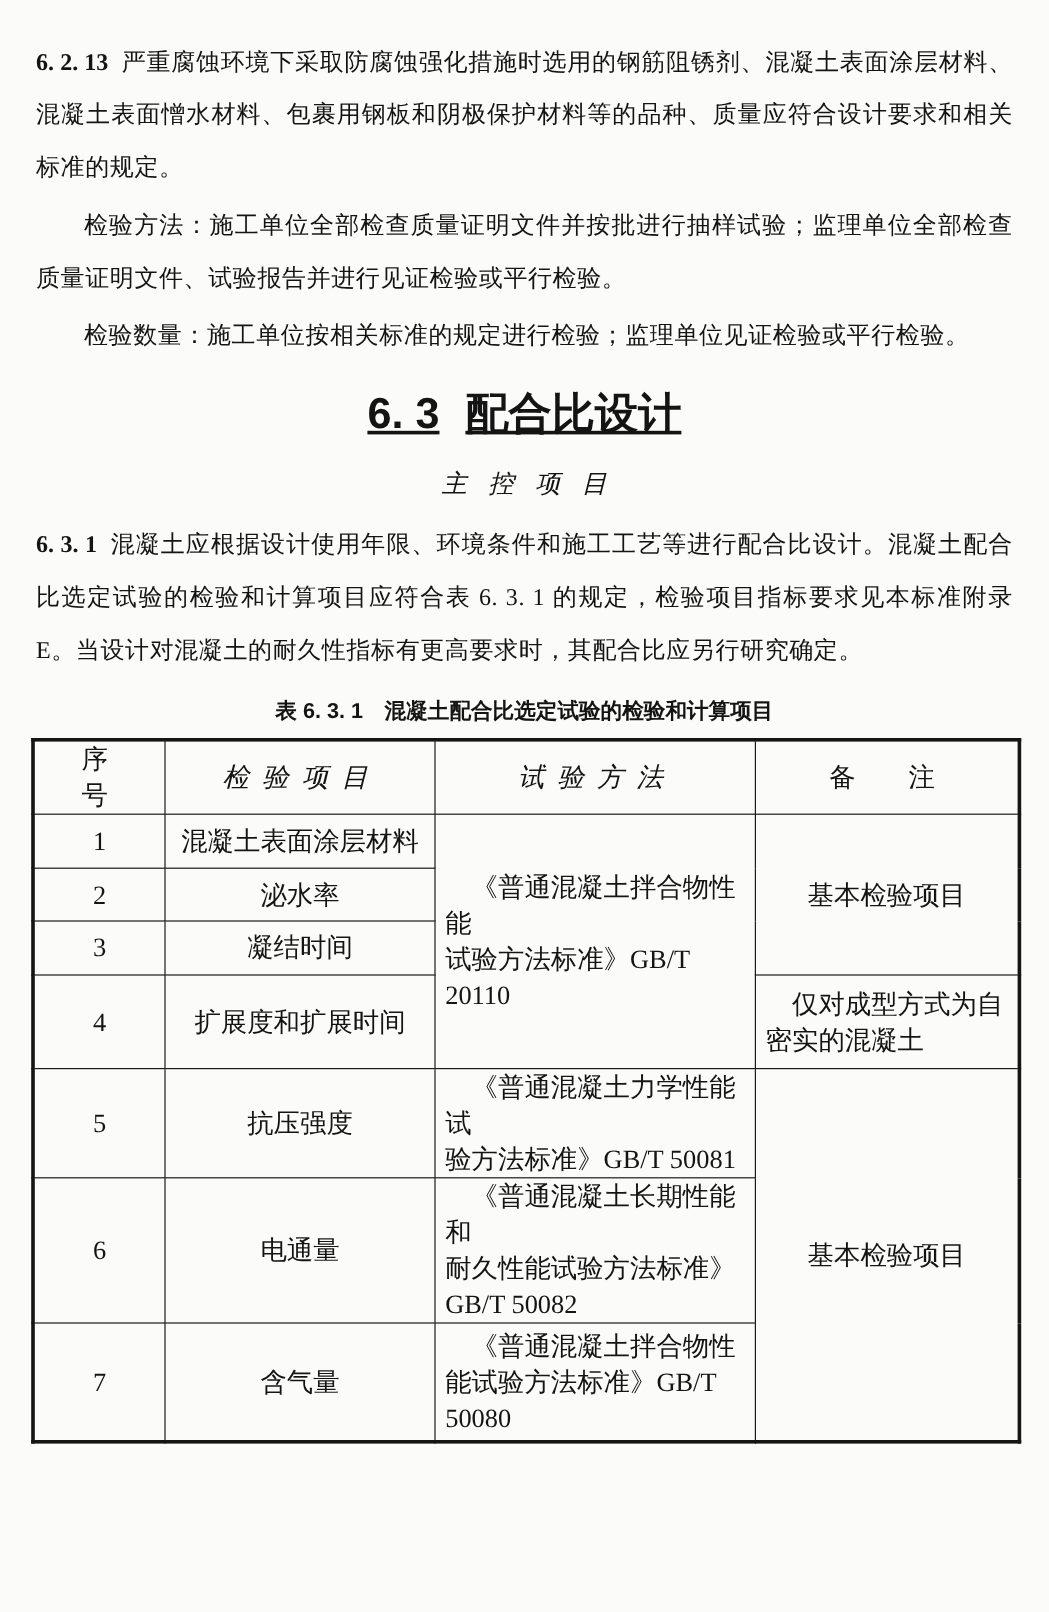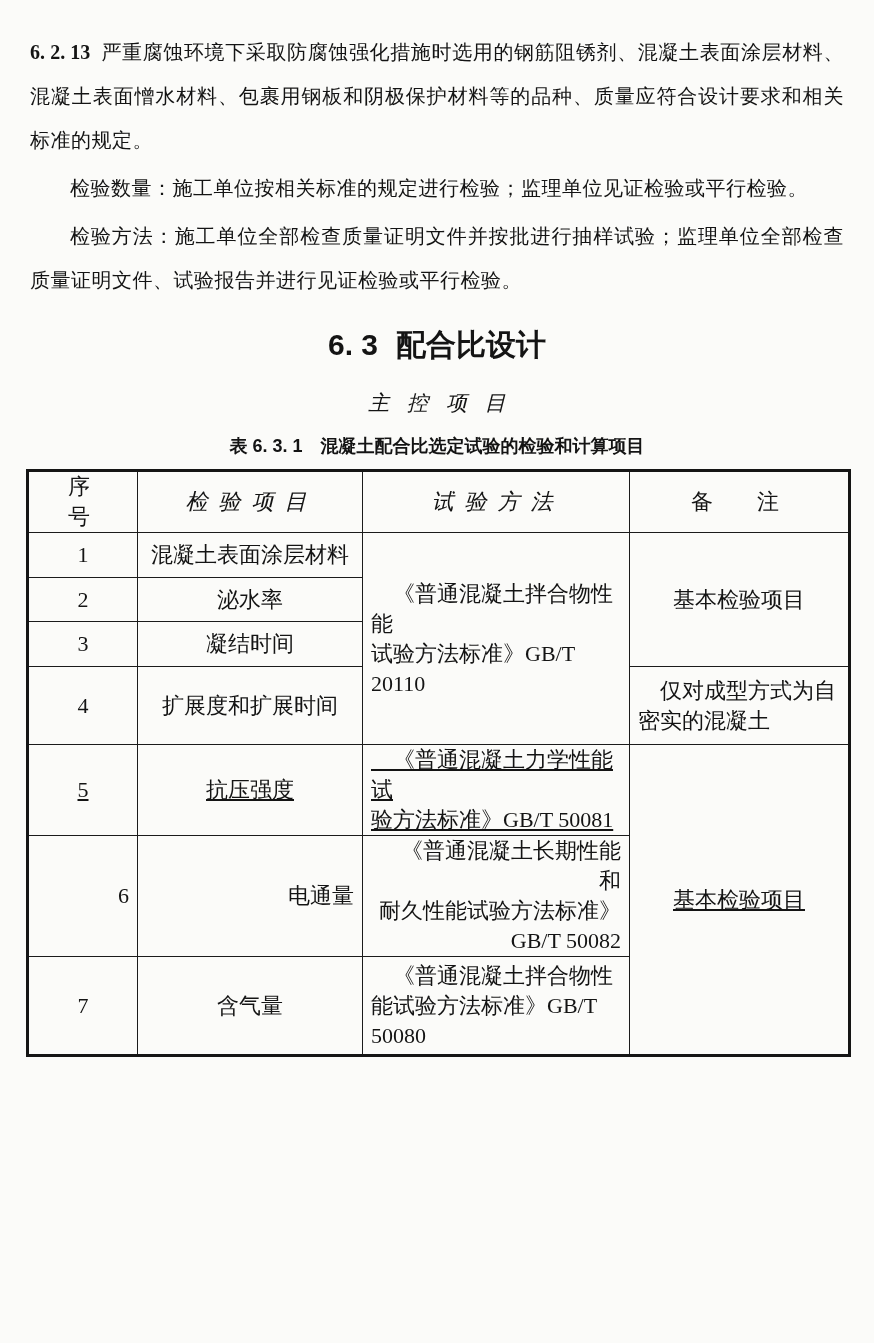--- a/index.html
+++ b/index.html
@@ -27,23 +27,24 @@
   .clause-num{
     font-weight:bold;
     margin-right:0.55em;
     letter-spacing:0;
   }
   
   .sec-heading{
     margin:26px 0 0 0;
     font-family:"Liberation Sans","DejaVu Sans",sans-serif;
     font-weight:bold;
-    font-size:30px;
+    font-size:36px;
     line-height:34px;
     text-align:center;
+    text-decoration:underline;
   }
   .sec-heading .sec-num{ margin-right:0.6em; }
   
   .sub-heading{
     margin-top:26px;
     font-size:21px;
     line-height:30px;
     text-align:center;
     font-style:italic;
     letter-spacing:0.85em;
@@ -72,22 +73,22 @@
     padding:0 8px;
     vertical-align:middle;
     font-size:22px;
     line-height:30px;
   }
   tr.hrow td{ height:44px; text-align:center; }
   tr.r1 td{ height:44px; }
   tr.r2 td{ height:43px; }
   tr.r3 td{ height:44px; }
   tr.r4 td{ height:77px; }
-  tr.r5 td{ height:78px;text-decoration:underline; }
-  tr.r6 td{ height:102px;text-align:right; }
+  tr.r5 td{ height:78px; }
+  tr.r6 td{ height:102px; }
   tr.r7 td{ height:97px; }
   td.c{ text-align:center; }
   td.method{
     text-align:left;
     font-size:20px;
     line-height:34px;
     white-space:pre-line;
   }
   td.remark-wrap{
     text-align:left;
@@ -101,30 +102,35 @@
 </style>
 </head>
 <body>
 
 <div class="page">
 
   <section>
     <p class="body-p">
       <span class="clause-num">6. 2. 13</span><span>严重腐蚀环境下采取防腐蚀强化措施时选用的钢筋阻锈剂、混凝土表面涂层材料、混凝土表面憎水材料、包裹用钢板和阴极保护材料等的品种、质量应符合设计要求和相关标准的规定。</span>
     </p>
+    <p class="body-p indent">检验方法：施工单位全部检查质量证明文件并按批进行抽样试验；监理单位全部检查质量证明文件、试验报告并进行见证检验或平行检验。</p>
     <p class="body-p indent">检验数量：施工单位按相关标准的规定进行检验；监理单位见证检验或平行检验。</p>
-    <p class="body-p indent">检验方法：施工单位全部检查质量证明文件并按批进行抽样试验；监理单位全部检查质量证明文件、试验报告并进行见证检验或平行检验。</p>
   </section>
 
   <h2 class="sec-heading">
     <span class="sec-num">6. 3</span><span>配合比设计</span>
   </h2>
 
   <div class="sub-heading">主控项目</div>
 
+  <section>
+    <p class="body-p p631">
+      <span class="clause-num">6. 3. 1</span><span>混凝土应根据设计使用年限、环境条件和施工工艺等进行配合比设计。混凝土配合比选定试验的检验和计算项目应符合表 6. 3. 1 的规定，检验项目指标要求见本标准附录 E。当设计对混凝土的耐久性指标有更高要求时，其配合比应另行研究确定。</span>
+    </p>
+  </section>
 
   <div class="table-title">表 6. 3. 1　混凝土配合比选定试验的检验和计算项目</div>
 
   <table class="t631">
     <colgroup>
       <col style="width:110px">
       <col style="width:225px">
       <col style="width:267px">
       <col style="width:220px">
     </colgroup>

